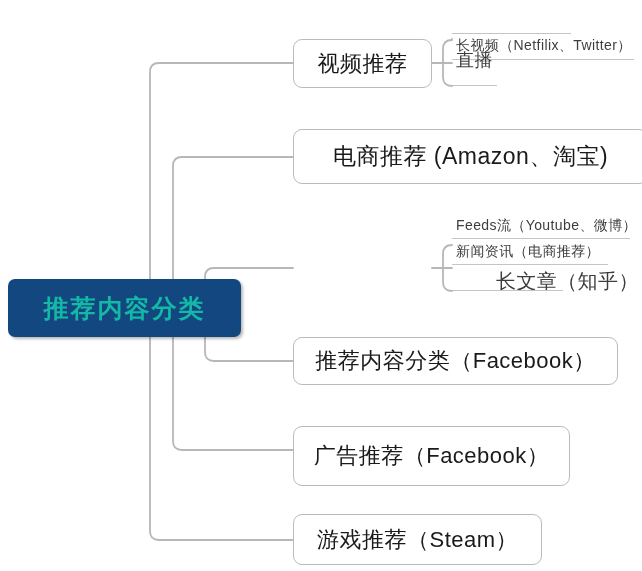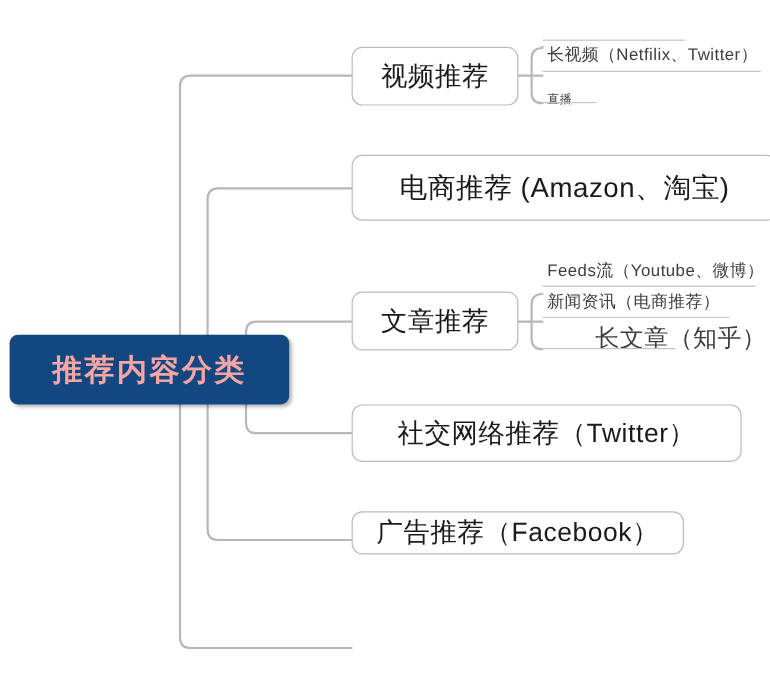--- a/index.html
+++ b/index.html
@@ -41,21 +41,21 @@
   }
   .root {
     position: absolute;
     box-sizing: border-box;
     background: #12487f;
     border: none;
     border-radius: 7px;
     display: flex;
     align-items: center;
     justify-content: center;
-    color: #fca5a5;
+    color: #14b8a6;
     font-weight: bold;
     white-space: nowrap;
     box-shadow: 2px 2px 3px rgba(0,0,0,0.28);
     letter-spacing: 2px;
   }
   .leaf {
     position: absolute;
     color: #3d3d3d;
     white-space: nowrap;
     letter-spacing: 0.4px;
@@ -105,50 +105,50 @@
     <span>视频推荐</span>
   </div>
 
   <div class="leaf-rule" style="left:452px; top:33px; width:119px;"></div>
 
   <div class="leaf" style="left:456px; top:37px; font-size:14px;">
     <span>长视频（Netfilix、Twitter）</span>
   </div>
   <div class="leaf-rule" style="left:452px; top:59px; width:182px;"></div>
 
-  <div class="leaf" style="left:456px; top:76px; font-size:10px;">
+  <div class="leaf" style="left:456px; top:48px; font-size:18px;">
     <span>直播</span>
   </div>
   <div class="leaf-rule" style="left:452px; top:85px; width:45px;"></div>
 
   <div class="node" style="left:293px; top:129px; width:355px; height:55px; font-size:23px;">
     <span>电商推荐 (Amazon、淘宝)</span>
   </div>
 
-  <div class="node" style="left:293px; top:243px; width:139px; height:49px; font-size:22px;">
-    <span>文章推荐</span>
-  </div>
 
   <div class="leaf" style="left:456px; top:217px; font-size:14px;">
     <span>Feeds流（Youtube、微博）</span>
   </div>
   <div class="leaf-rule" style="left:452px; top:238px; width:178px;"></div>
 
   <div class="leaf" style="left:456px; top:243px; font-size:14px;">
     <span>新闻资讯（电商推荐）</span>
   </div>
   <div class="leaf-rule" style="left:452px; top:264px; width:156px;"></div>
 
   <div class="leaf" style="left:456px; top:268px; font-size:20px;margin-left:40px;">
     <span>长文章（知乎）</span>
   </div>
   <div class="leaf-rule" style="left:452px; top:290px; width:111px;"></div>
 
   <div class="node" style="left:293px; top:337px; width:325px; height:48px; font-size:22px;">
-    <span>社交网络推荐（Twitter）</span>
+    <span>推荐内容分类（Facebook）</span>
   </div>
 
-  <div class="node" style="left:293px; top:426px; width:277px; height:36px; font-size:22px;">
+  <div class="node" style="left:293px; top:426px; width:277px; height:60px; font-size:22px;">
     <span>广告推荐（Facebook）</span>
   </div>
 
+  <div class="node" style="left:293px; top:514px; width:249px; height:51px; font-size:22px;">
+    <span>游戏推荐（Steam）</span>
+  </div>
 
 </div>
 
 </body></html>

